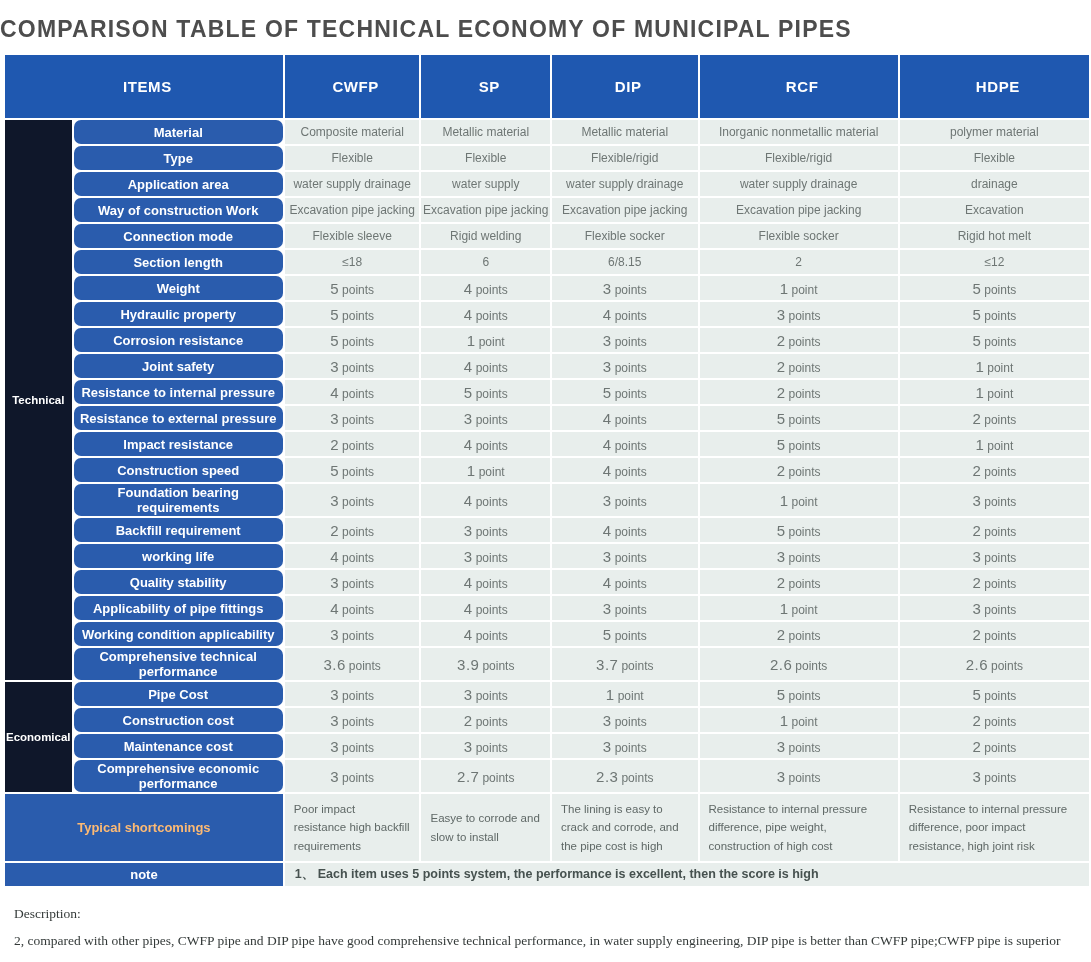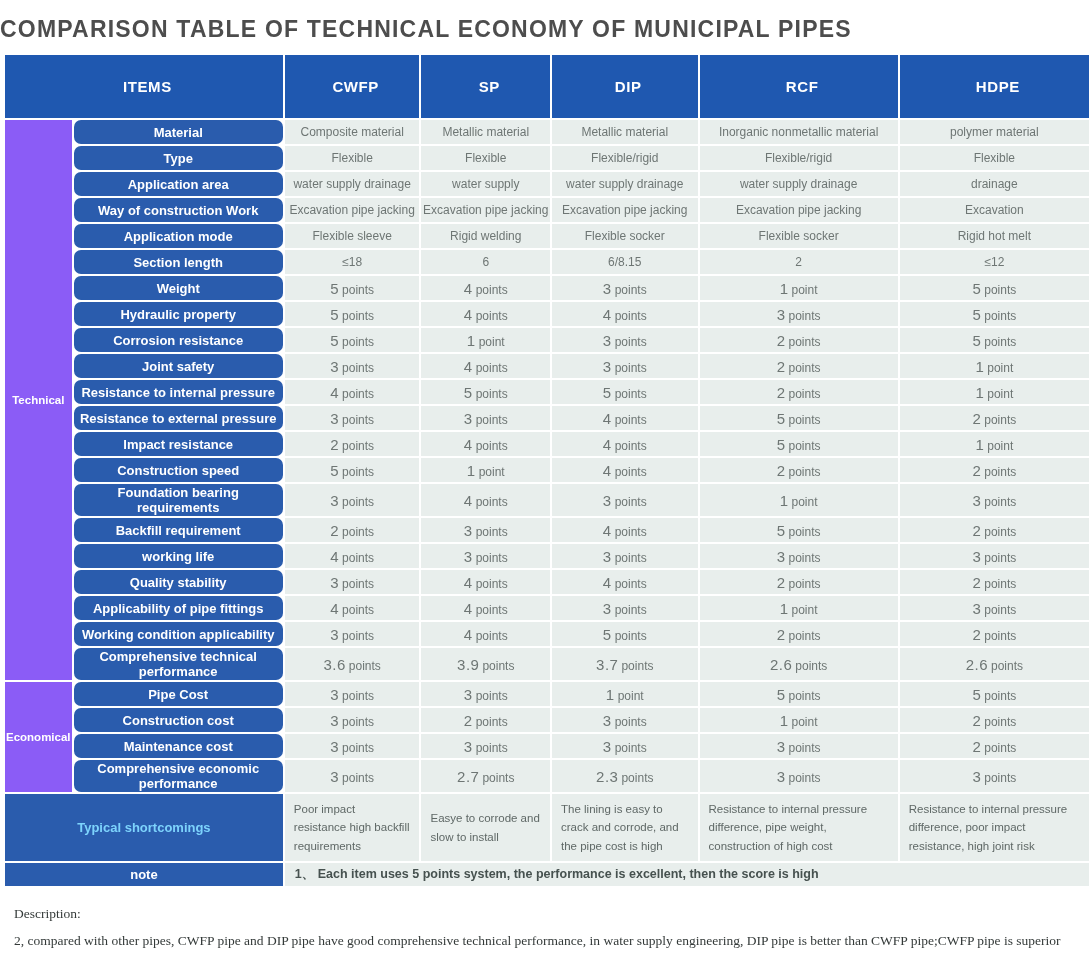--- a/index.html
+++ b/index.html
@@ -26,21 +26,21 @@
     color:#ffffff;
     font-size:15px;
     font-weight:bold;
     letter-spacing:0.6px;
     height:61px;
     text-align:center;
     padding-left:8px;
   }
 
   .cat-cell {
-    background:#8b5cf6;
+    background:#0f172a;
     color:#ffffff;
     font-weight:bold;
     font-size:11.5px;
     text-align:center;
   }
   .row-label {
     background:#2a5cad;
     color:#ffffff;
     font-weight:600;
     font-size:13px;
@@ -53,21 +53,21 @@
     color:#6e7674;
     font-size:12px;
     text-align:center;
     height:22px;
   }
   .data-cell .num { font-size:15px; letter-spacing:0.5px; }
   .data-cell .unit { font-size:12px; margin-left:3px; }
 
   .shortcomings-label {
     background:#2a5cad;
-    color:#7dd3fc;
+    color:#fdba74;
     font-size:13px;
     font-weight:600;
     height:60px;
     text-align:center;
   }
   .short-cell {
     background:#e8eeec;
     color:#5f6866;
     font-size:11.5px;
     text-align:left;
@@ -153,21 +153,21 @@
       </tr>
       <tr>
         <th class="row-label">Way of construction Work</th>
         <td class="data-cell">Excavation pipe jacking</td>
         <td class="data-cell">Excavation pipe jacking</td>
         <td class="data-cell">Excavation pipe jacking</td>
         <td class="data-cell">Excavation pipe jacking</td>
         <td class="data-cell">Excavation</td>
       </tr>
       <tr>
-        <th class="row-label">Application mode</th>
+        <th class="row-label">Connection mode</th>
         <td class="data-cell">Flexible sleeve</td>
         <td class="data-cell">Rigid welding</td>
         <td class="data-cell">Flexible socker</td>
         <td class="data-cell">Flexible socker</td>
         <td class="data-cell">Rigid hot melt</td>
       </tr>
       <tr>
         <th class="row-label">Section length</th>
         <td class="data-cell">≤18</td>
         <td class="data-cell">6</td>

